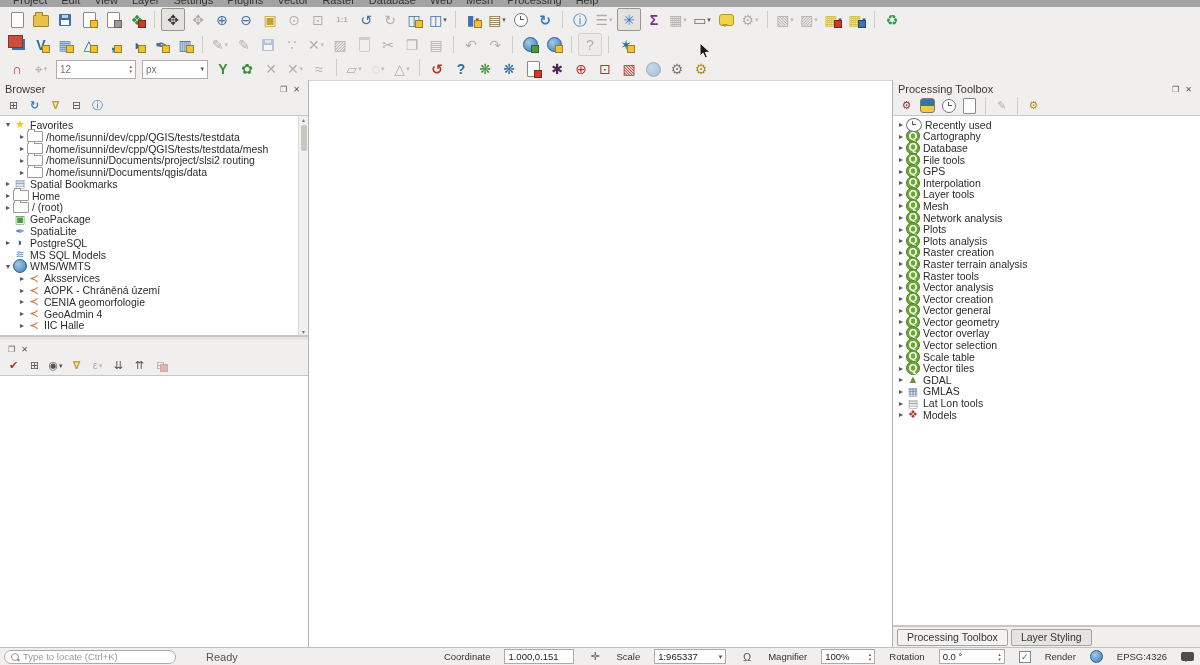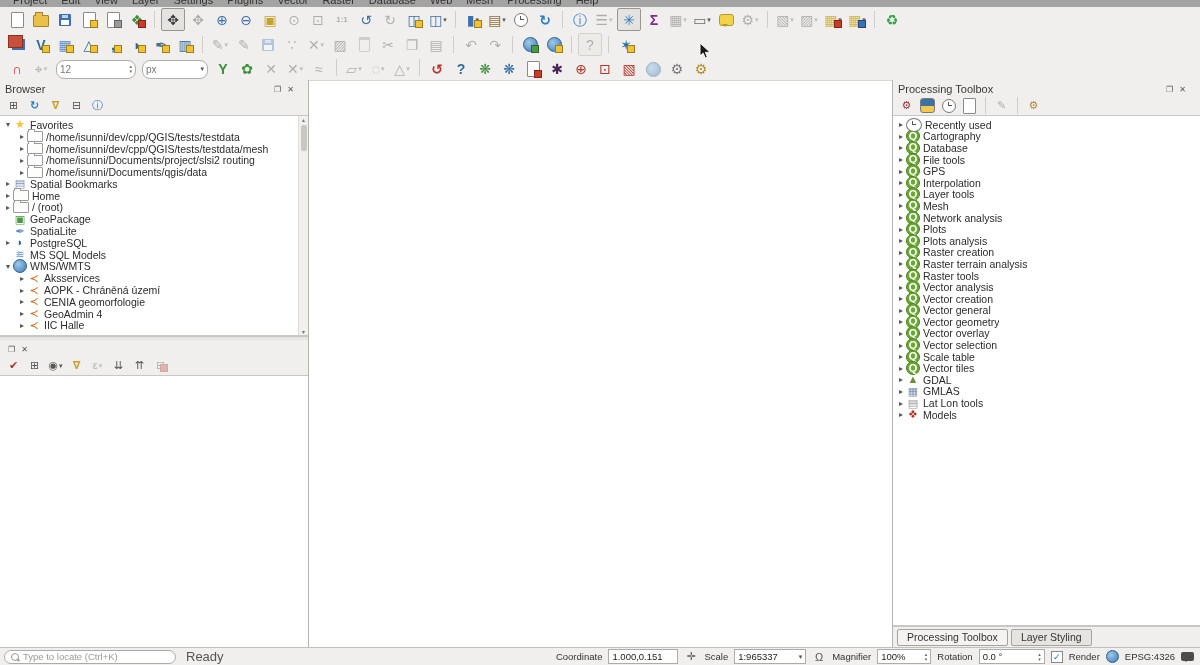--- a/index.html
+++ b/index.html
@@ -49,21 +49,21 @@
        color:#fff;font-size:9px;font-weight:bold;text-align:center;line-height:12px}
   .i-folderc{width:13px;height:9px;border:1px solid #9a9a9a;background:#fdfdfc;border-radius:1px;position:relative}
   .i-folderc::before{content:"";position:absolute;top:-3px;left:0;width:5px;height:2px;border:1px solid #9a9a9a;border-bottom:none;background:#fdfdfc}
   .dis2{opacity:.45}
   
   #left-dock{position:absolute;left:0;top:80px;width:308px;bottom:17px;background:#f0efed;
              border-right:1px solid #b5b3af;display:flex;flex-direction:column}
   #right-dock{position:absolute;right:0;top:80px;width:307px;bottom:17px;background:#f0efed;
               border-left:1px solid #b5b3af;display:flex;flex-direction:column}
   #canvas{position:absolute;left:309px;right:308px;top:80px;bottom:17px;background:#fff;border-top:1px solid #d8d6d2}
-  .phead{height:14px;display:flex;align-items:center;padding:2px 11px 0 5px;font-size:11px;color:#3a3a3a;flex:none}
+  .phead{height:14px;display:flex;align-items:center;padding:2px 5px 0 5px;font-size:11px;color:#3a3a3a;flex:none}
   .phead .title{flex:1}
   .pbtn{width:13px;height:12px;display:flex;align-items:center;justify-content:center;font-size:8px;color:#555}
   .ptb{display:flex;align-items:center;height:17px;padding:1px 3px;flex:none}
   .ptb .tbtn{min-width:19px;height:16px}
   .ptb .tbtn .g{font-size:11px}
   .tree{background:#fff;border:1px solid #c9c7c3;border-left:none;border-right:none;position:relative;overflow:hidden}
   #browser-tree{height:219px;flex:none}
   #proc-tree{flex:1}
   #layers-list{flex:1;background:#fff;border-top:1px solid #c9c7c3}
   .trow{display:flex;align-items:center;height:11.8px;padding-left:3px;white-space:nowrap;font-size:10.5px;color:#2b2b2b}
@@ -79,32 +79,32 @@
   .splitter{height:3px;background:#e7e5e1;border-top:1px solid #c9c7c3;flex:none}
   .searchbox{margin:2px 4px;height:14px;border:1px solid #aeaca8;border-radius:2px;background:#fff;
              display:flex;align-items:center;padding:0 4px;flex:none}
   .searchbox .ph{color:#9b9b9b;font-size:10px}
   .mini-mag{width:6px;height:6px;border:1.5px solid #999;border-radius:50%;position:relative;margin-right:4px;flex:none}
   .mini-mag::after{content:"";position:absolute;left:5px;top:5px;width:3px;height:1.5px;background:#999;transform:rotate(45deg)}
   .dock-tabs{display:flex;gap:3px;padding:2px 4px;border-top:1px solid #c9c7c3;flex:none;align-items:center}
   .dtab{padding:1px 9px 2px 9px;font-size:10.5px;border:1px solid #a5a3a0;border-radius:2px;background:#e6e4e0;color:#333}
   .dtab.active{background:#f4f3f1}
   
-  .tspin,.tcombo{height:17px;border:1px solid #b0aeaa;border-radius:8px;background:#fff;display:inline-flex;
+  .tspin,.tcombo{height:17px;border:1px solid #b0aeaa;border-radius:0;background:#fff;display:inline-flex;
                  align-items:center;padding:0 3px;margin:0 3px;color:#777;font-size:10px}
   .tspin{width:72px;justify-content:space-between}
   .tcombo{width:58px;justify-content:space-between}
   .spincol{display:flex;flex-direction:column;line-height:5px;font-size:5px;color:#666}
   
   #statusbar{position:absolute;left:0;right:0;bottom:0;height:17px;background:#f0efed;border-top:1px solid #c2c0bc;
-             display:flex;align-items:center;padding:0 4px;gap:6px;font-size:9.5px;color:#3a3a3a}
+             display:flex;align-items:center;padding:0 4px;gap:14px;font-size:9.5px;color:#3a3a3a}
   .locator{width:158px;height:12px;border:1px solid #aeaca8;border-radius:7px;background:#fff;
            display:flex;align-items:center;padding:0 6px;flex:none}
   .locator .ph{color:#9b9b9b;font-size:9.5px}
-  .sready{font-size:13px;color:#555;margin-left:4px}
+  .sready{font-size:11px;color:#555;margin-left:16px}
   .sgrow{flex:1}
   .slabel{flex:none;color:#333}
   .sinput,.scombo,.sspin{height:13px;border:1px solid #aeaca8;background:#fff;display:inline-flex;
            align-items:center;padding:0 3px;font-size:9.5px;color:#222;flex:none}
   .sinput{width:62px}
   .scombo{width:64px;justify-content:space-between}
   .sspin{width:46px;justify-content:space-between}
   .sspin.rot{width:58px}
   .sicon{flex:none;display:inline-flex;align-items:center;justify-content:center;width:14px;font-size:11px;color:#555}
   .cb{width:10px;height:10px;border:1px solid #888;background:#fff;display:inline-flex;align-items:center;

